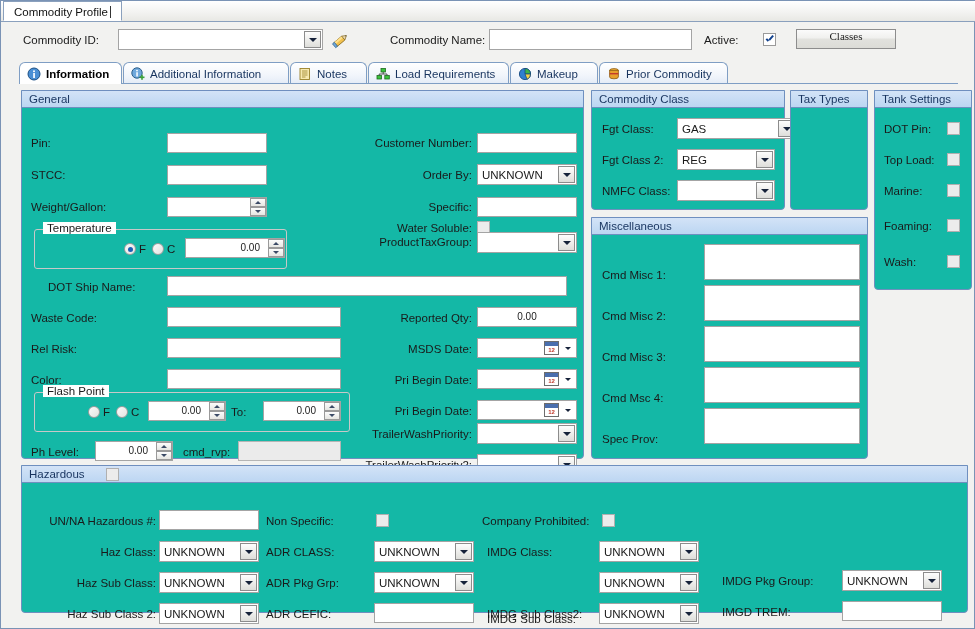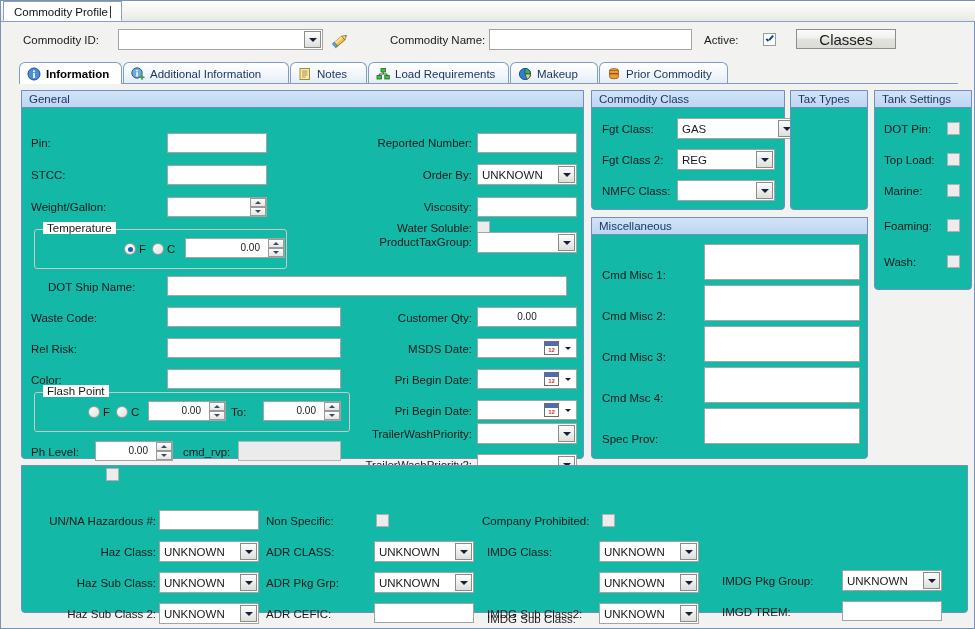--- a/index.html
+++ b/index.html
@@ -130,22 +130,22 @@
     background:linear-gradient(135deg,#fbfbfb,#e3e3e0);
     border:1px solid #9d9d9d;box-sizing:border-box;
     display:flex;align-items:center;justify-content:center;
   }
   .rb .dot{width:5px;height:5px;border-radius:50%;background:#1a5fb4;}
   
   .btn3d{
     position:absolute;box-sizing:border-box;
     background:linear-gradient(to bottom,#fbfbfb 0%,#f0f0ee 45%,#e2e2de 50%,#dcdcd7 100%);
     border:1px solid #8d8d8d;
-    display:flex;align-items:flex-end;justify-content:center;
-    font-size:15px;color:#1a1a1a;
+    display:flex;align-items:flex-start;justify-content:center;
+    font-size:11px;color:#1a1a1a;font-family:Liberation Serif, serif;
   }
   
   .tabrow{position:absolute;left:18px;top:61px;width:700px;height:22px;}
   .tab{
     position:absolute;top:0;height:22px;box-sizing:border-box;
     border:1px solid #7f9ec4;border-bottom:none;
     border-radius:6px 6px 0 0;
     background:linear-gradient(to bottom,#ffffff 0%,#f1f5fb 60%,#e3ebf6 100%);
     display:flex;align-items:center;gap:5px;padding:0 9px 0 7px;
     font-size:11.5px;color:#17335e;white-space:nowrap;
@@ -385,46 +385,46 @@
             <i class="arrow-up-s"></i>
           </div>
         <div>
             <i class="arrow-dn-s"></i>
           </div>
       </div>
 
       <div class="llbl" style="left:161px;top:338px;">cmd_rvp:</div>
       <div class="tbox disabled abs" style="left:216px;top:333px;width:103px;height:20px;line-height:18px;"></div>
 
-      <div class="rlbl" style="left:275px;top:29px;width:175px;">Reported Number:</div>
+      <div class="rlbl" style="left:275px;top:29px;width:175px;">Customer Number:</div>
       <div class="tbox abs" style="left:455px;top:25px;width:100px;height:20px;line-height:18px;"></div>
 
       <div class="rlbl" style="left:275px;top:61px;width:175px;">Order By:</div>
       <div class="combo" style="left:455px;top:56px;width:100px;height:21px;">
         <span class="val">UNKNOWN</span>
         <span class="btn">
             <i class="arrow-dn"></i>
           </span>
       </div>
 
-      <div class="rlbl" style="left:275px;top:93px;width:175px;">Viscosity:</div>
+      <div class="rlbl" style="left:275px;top:93px;width:175px;">Specific:</div>
       <div class="tbox abs" style="left:455px;top:89px;width:100px;height:20px;line-height:18px;"></div>
 
       <div class="rlbl" style="left:275px;top:114px;width:175px;">Water Soluble:</div>
       <div class="cb dis" style="left:455px;top:113px;"></div>
 
       <div class="rlbl" style="left:275px;top:128px;width:175px;">ProductTaxGroup:</div>
       <div class="combo" style="left:455px;top:124px;width:100px;height:21px;">
         <span class="val"></span>
         <span class="btn">
             <i class="arrow-dn"></i>
           </span>
       </div>
 
-      <div class="rlbl" style="left:275px;top:204px;width:175px;">Customer Qty:</div>
+      <div class="rlbl" style="left:275px;top:204px;width:175px;">Reported Qty:</div>
       <div class="tbox abs numplain" style="left:455px;top:199px;width:100px;height:20px;line-height:18px;">0.00</div>
 
       <div class="rlbl" style="left:275px;top:235px;width:175px;">MSDS Date:</div>
       <div class="tbox abs" style="left:455px;top:230px;width:100px;height:20px;line-height:18px;"></div>
       <div class="datebtns" style="left:486px;top:231px;height:18px;width:66px;justify-content:flex-end;">
         <span class="calicon">
             <span class="top"></span>
             <span class="num">12</span>
           </span>
         <span class="datearrow">
@@ -542,20 +542,23 @@
 
       <div class="llbl" style="left:10px;top:157px;">Cmd Msc 4:</div>
       <div class="tbox abs" style="left:112px;top:132px;width:156px;height:36px;"></div>
 
       <div class="llbl" style="left:10px;top:198px;">Spec Prov:</div>
       <div class="tbox abs" style="left:112px;top:173px;width:156px;height:36px;"></div>
     </div>
   </div>
 
   <div class="panel" style="left:20px;top:464px;width:947px;height:148px;">
+    <div class="ptitle">
+      <span>Hazardous</span>
+    </div>
     <div class="cb dis" style="left:84px;top:2px;"></div>
     <div class="body">
 
       <div class="rlbl" style="left:0px;top:32px;width:134px;">UN/NA Hazardous #:</div>
       <div class="tbox abs" style="left:137px;top:27px;width:100px;height:20px;line-height:18px;"></div>
 
       <div class="rlbl" style="left:0px;top:63px;width:134px;">Haz Class:</div>
       <div class="combo" style="left:137px;top:58px;width:100px;height:21px;">
         <span class="val">UNKNOWN</span>
         <span class="btn">

